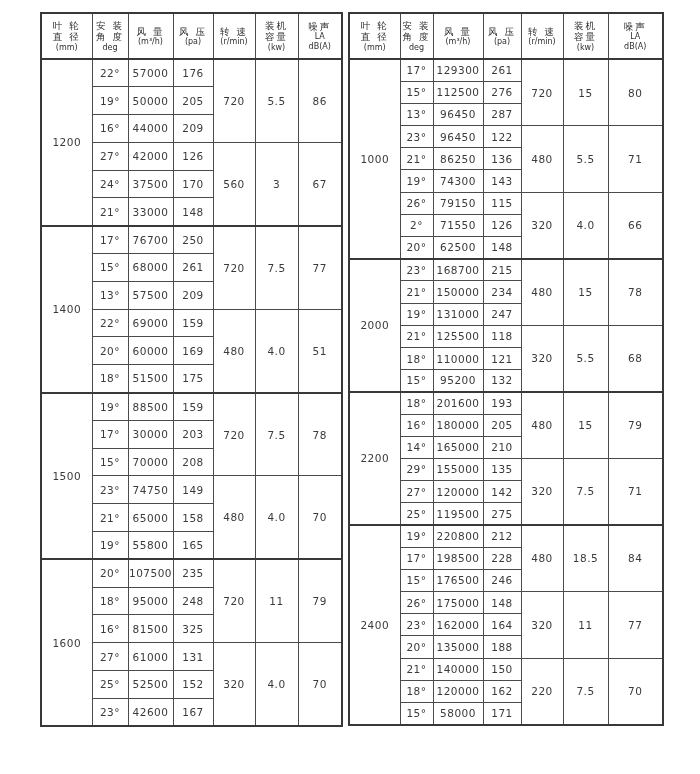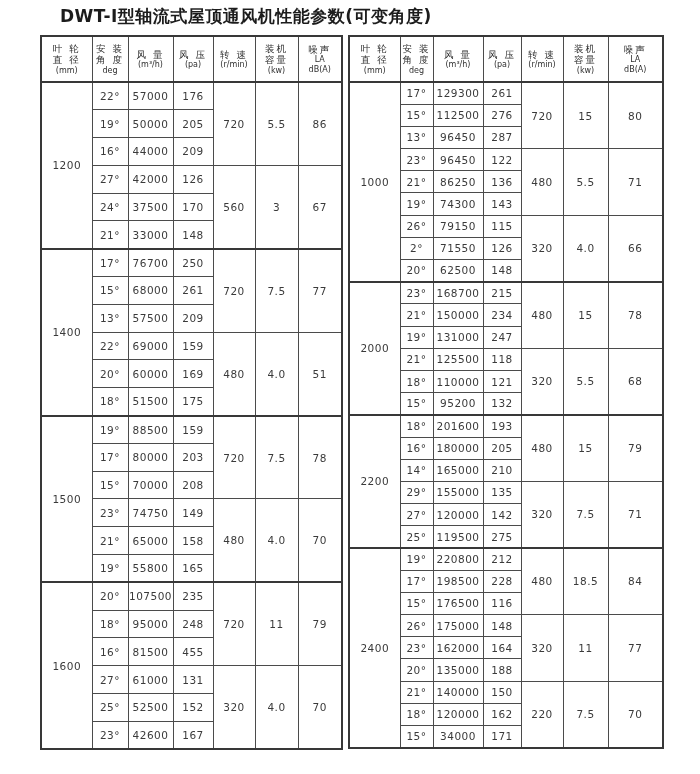--- a/index.html
+++ b/index.html
@@ -69,21 +69,20 @@
     white-space: nowrap;
   }
   .t-left  tbody tr { height: 27.8px; }
   .t-right tbody tr { height: 22.2px; }
   tr.section-start td { border-top: 2px solid #383838; }
 </style>
 </head>
 <body>
 
 <div class="page">
-  <h1 class="title">DWT-I型轴流式屋顶通风机性能参数(可变角度)</h1>
 
   <div class="tables">
 
     <table class="t t-left">
       <colgroup>
         <col style="width:51px">
           <col style="width:36px">
           <col style="width:45px">
         <col style="width:40px">
           <col style="width:42px">
@@ -205,21 +204,21 @@
             <td rowspan="6">1500</td>
             <td>19°</td>
             <td>88500</td>
             <td>159</td>
             <td rowspan="3">720</td>
             <td rowspan="3">7.5</td>
             <td rowspan="3">78</td>
           </tr>
           <tr>
             <td>17°</td>
-            <td>80000</td>
+            <td>30000</td>
             <td>203</td>
           </tr>
           <tr>
             <td>15°</td>
             <td>70000</td>
             <td>208</td>
           </tr>
           <tr>
             <td>23°</td>
             <td>74750</td>
@@ -248,21 +247,21 @@
             <td rowspan="3">79</td>
           </tr>
           <tr>
             <td>18°</td>
             <td>95000</td>
             <td>248</td>
           </tr>
           <tr>
             <td>16°</td>
             <td>81500</td>
-            <td>455</td>
+            <td>325</td>
           </tr>
           <tr>
             <td>27°</td>
             <td>61000</td>
             <td>131</td>
             <td rowspan="3">320</td>
             <td rowspan="3">4.0</td>
             <td rowspan="3">70</td>
           </tr>
           <tr>
@@ -464,21 +463,21 @@
             <td rowspan="3">84</td>
           </tr>
           <tr>
             <td>17°</td>
             <td>198500</td>
             <td>228</td>
           </tr>
           <tr>
             <td>15°</td>
             <td>176500</td>
-            <td>116</td>
+            <td>246</td>
           </tr>
           <tr>
             <td>26°</td>
             <td>175000</td>
             <td>148</td>
             <td rowspan="3">320</td>
             <td rowspan="3">11</td>
             <td rowspan="3">77</td>
           </tr>
           <tr>
@@ -499,20 +498,20 @@
             <td rowspan="3">7.5</td>
             <td rowspan="3">70</td>
           </tr>
           <tr>
             <td>18°</td>
             <td>120000</td>
             <td>162</td>
           </tr>
           <tr>
             <td>15°</td>
-            <td>34000</td>
+            <td>58000</td>
             <td>171</td>
           </tr>
         </tbody>
     </table>
 
   </div>
 </div>
 
 </body></html>

